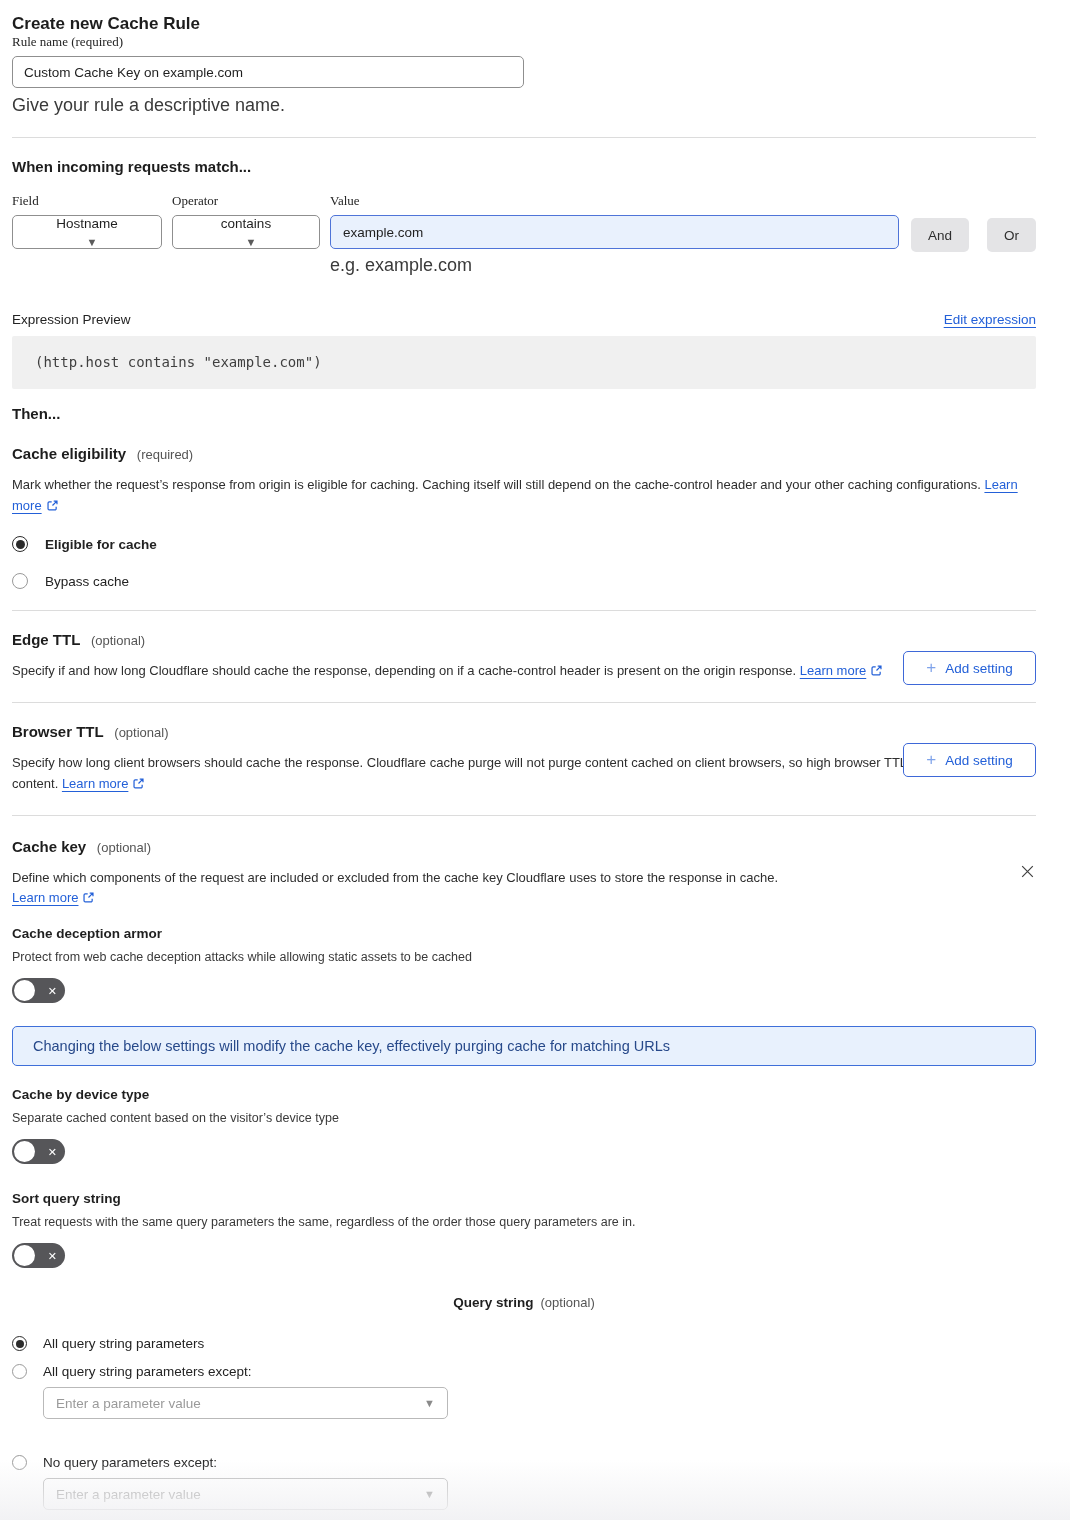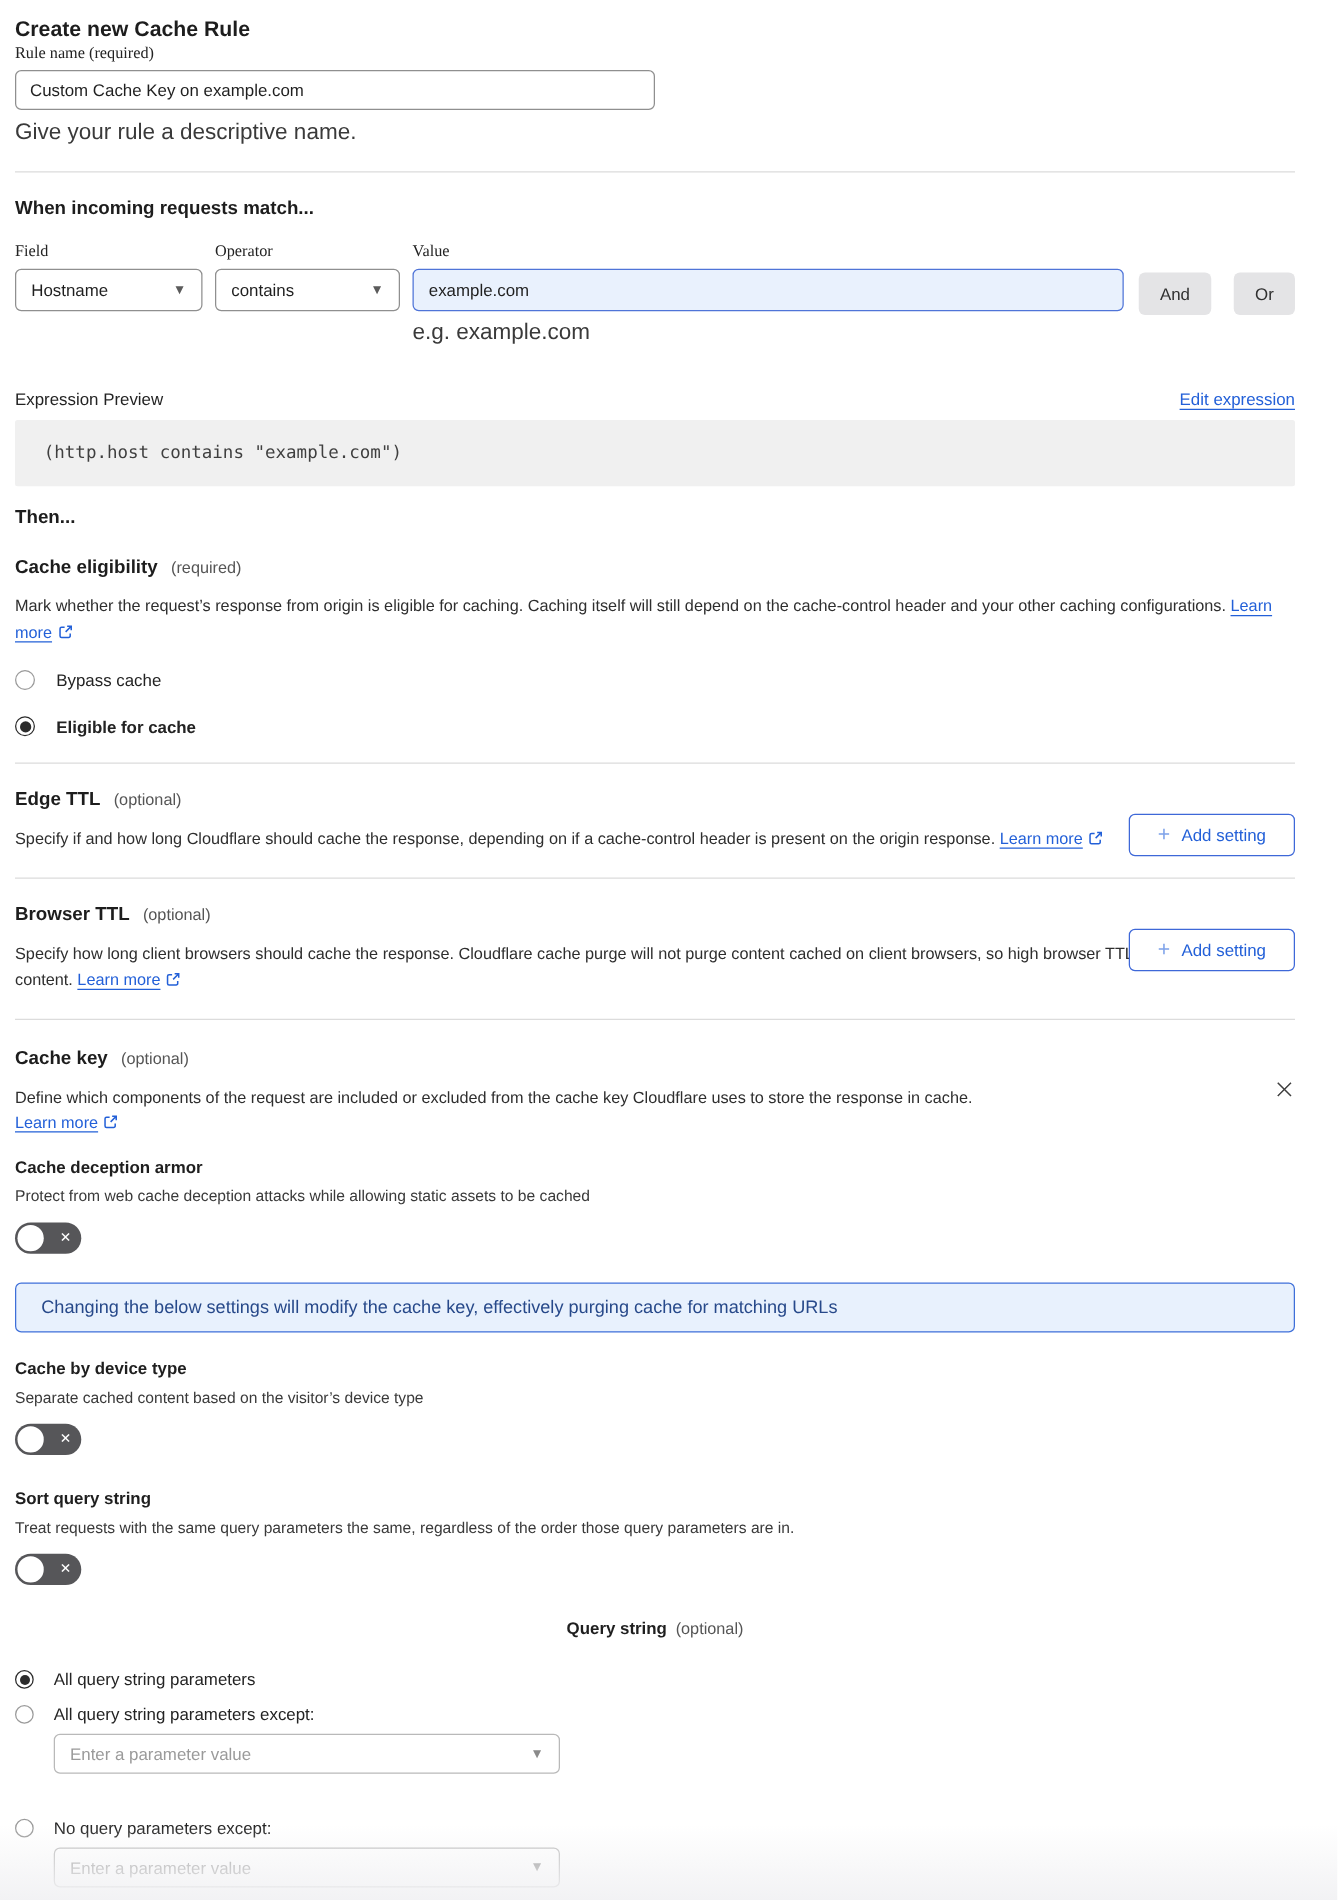--- a/index.html
+++ b/index.html
@@ -27,21 +27,21 @@
   hr.divider { border:none; border-top:1px solid #dcdcdc; margin:21px 0 0 0; }
 
   h2.section-heading { font-size:15px; font-weight:700; color:#1d1d1d; margin:20px 0 0 0; line-height:18px; }
 
   .match-row { display:flex; margin-top:17px; gap:10px; align-items:flex-start; }
   .col .field-label { display:block; }
   .control { margin-top:7px; }
   .select-box {
     height:34px; border:1px solid #8f8f8f; border-radius:5px; background:#fff;
     display:flex; align-items:center; justify-content:space-between;
-    padding:0 12px; font-size:13.5px; color:#1f1f1f; cursor:pointer;
+    padding:0 12px; font-size:13.5px; color:#1f1f1f; cursor:pointer;flex-direction:column;
   }
   .select-box .chev { color:#5b5b5b; font-size:11px; margin-left:10px; }
   .col-field .select-box { width:150px; }
   .col-operator .select-box { width:148px; }
   .col-value { flex:1; }
   input.value-input {
     width:100%; height:34px; border:1px solid #4f74d8; border-radius:5px;
     background:#e9f1fd; padding:0 12px; font-family:"Liberation Sans", sans-serif;
     font-size:13.5px; color:#1f1f1f; outline:none;
   }
@@ -202,26 +202,26 @@
       <span class="badge">(required)</span>
     </div>
     <p class="desc">
       <span>Mark whether the request’s response from origin is eligible for caching. Caching itself will still depend on the cache-control header and your other caching configurations.</span>
       <a class="link"><span>Learn more</span><svg class="ext-icon" width="13" height="13" viewBox="0 0 16 16">
             <path d="M7 3.5H4A1.5 1.5 0 0 0 2.5 5v7A1.5 1.5 0 0 0 4 13.5h7a1.5 1.5 0 0 0 1.5-1.5V9.5" fill="none" stroke="currentColor" stroke-width="1.5"></path>
             <path d="M9.5 2.5H13.5V6.5M13 3 8 8" fill="none" stroke="currentColor" stroke-width="1.5"></path>
           </svg></a>
     </p>
     <div class="radio-row">
+      <span class="radio checked"></span>
+      <span class="radio-label bold">Eligible for cache</span>
+    </div>
+    <div class="radio-row">
       <span class="radio"></span>
       <span class="radio-label">Bypass cache</span>
-    </div>
-    <div class="radio-row">
-      <span class="radio checked"></span>
-      <span class="radio-label bold">Eligible for cache</span>
     </div>
   </div>
 
   <hr class="divider">
 
   
   <div class="subsection">
     <button class="add-setting-btn">
       <span class="plus-glyph">+</span>
       <span>Add setting</span>

